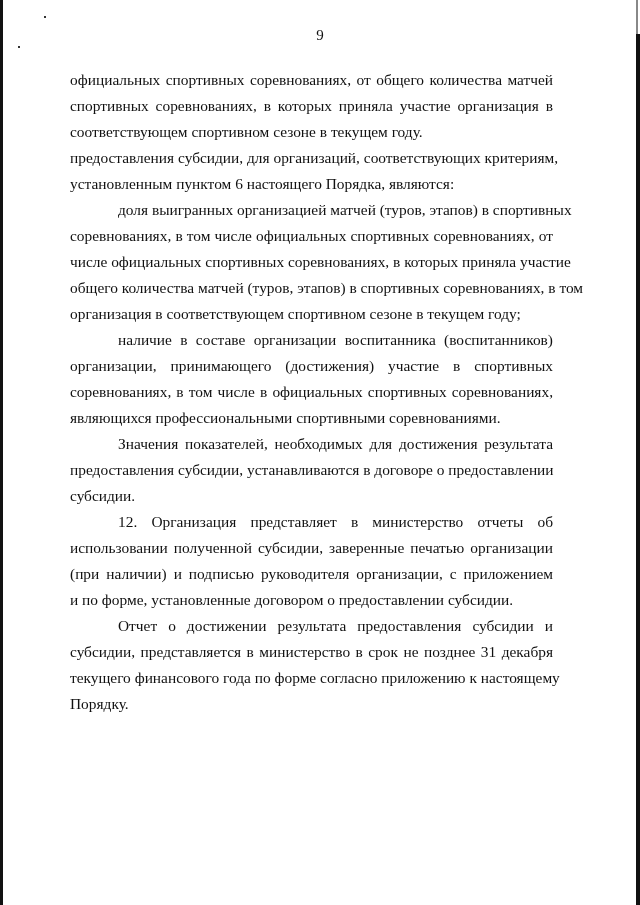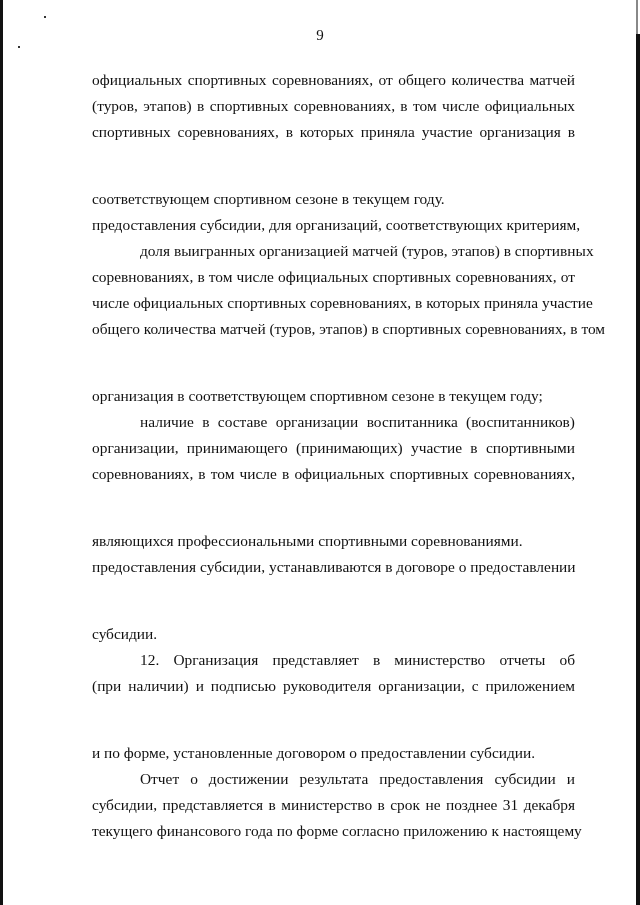--- a/index.html
+++ b/index.html
@@ -9,75 +9,78 @@
   }
   .edge-left { position: absolute; left: 0; top: 0; width: 3px; height: 905px; background: #111; }
   .edge-right { position: absolute; right: 0; top: 34px; width: 4px; height: 871px; background: #111; }
   .edge-right-top { position: absolute; right: 2px; top: 0; width: 2px; height: 34px; background: #888; }
   .speck { position: absolute; width: 2px; height: 2px; background: #333; }
   .page-number {
     position: absolute; top: 27px; left: 0; width: 640px; text-align: center;
     font-size: 15px;
   }
   .text {
-    position: absolute; left: 92px; top: 67px; width: 483px;
+    position: absolute; left: 70px; top: 67px; width: 483px;
     font-size: 15.4px; line-height: 26px;
   }
   .line { display: block; text-align: justify; text-align-last: justify; white-space: nowrap; height: 26px; }
-  .line.last { text-align-last: left; margin-top: 41px; }
+  .line.last { text-align-last: left; }
   .line.ind { padding-left: 48px; }
 </style>
 </head>
 <body>
 
 <div class="edge-left"></div>
 <div class="edge-right-top"></div>
 <div class="edge-right"></div>
 <div class="speck" style="left:44px;top:16px;"></div>
 <div class="speck" style="left:18px;top:46px;"></div>
 
 <div class="page-number">9</div>
 
 <div class="text">
 
   <div>
     <span class="line">официальных спортивных соревнованиях, от общего количества матчей</span>
-    <span class="line">(туров, этапов) в спортивных соревнованиях, в том числе официальных</span>
     <span class="line">спортивных соревнованиях, в которых приняла участие организация в</span>
     <span class="line last">соответствующем спортивном сезоне в текущем году.</span>
   </div>
 
   <div>
     <span class="line">предоставления субсидии, для организаций, соответствующих критериям,</span>
+    <span class="line last">установленным пунктом 6 настоящего Порядка, являются:</span>
   </div>
 
   <div>
     <span class="line ind">доля выигранных организацией матчей (туров, этапов) в спортивных</span>
     <span class="line">соревнованиях, в том числе официальных спортивных соревнованиях, от</span>
     <span class="line">числе официальных спортивных соревнованиях, в которых приняла участие</span>
     <span class="line">общего количества матчей (туров, этапов) в спортивных соревнованиях, в том</span>
     <span class="line last">организация в соответствующем спортивном сезоне в текущем году;</span>
   </div>
 
   <div>
     <span class="line ind">наличие в составе организации воспитанника (воспитанников)</span>
-    <span class="line">организации, принимающего (принимающих) участие в спортивными</span>
+    <span class="line">организации, принимающего (достижения) участие в спортивных</span>
     <span class="line">соревнованиях, в том числе в официальных спортивных соревнованиях,</span>
     <span class="line last">являющихся профессиональными спортивными соревнованиями.</span>
   </div>
 
   <div>
+    <span class="line ind">Значения показателей, необходимых для достижения результата</span>
     <span class="line">предоставления субсидии, устанавливаются в договоре о предоставлении</span>
     <span class="line last">субсидии.</span>
   </div>
 
   <div>
     <span class="line ind">12. Организация представляет в министерство отчеты об</span>
+    <span class="line">использовании полученной субсидии, заверенные печатью организации</span>
     <span class="line">(при наличии) и подписью руководителя организации, с приложением</span>
     <span class="line last">и по форме, установленные договором о предоставлении субсидии.</span>
   </div>
 
   <div>
     <span class="line ind">Отчет о достижении результата предоставления субсидии и</span>
     <span class="line">субсидии, представляется в министерство в срок не позднее 31 декабря</span>
     <span class="line">текущего финансового года по форме согласно приложению к настоящему</span>
+    <span class="line last">Порядку.</span>
   </div>
 </div>
 
 </body></html>

